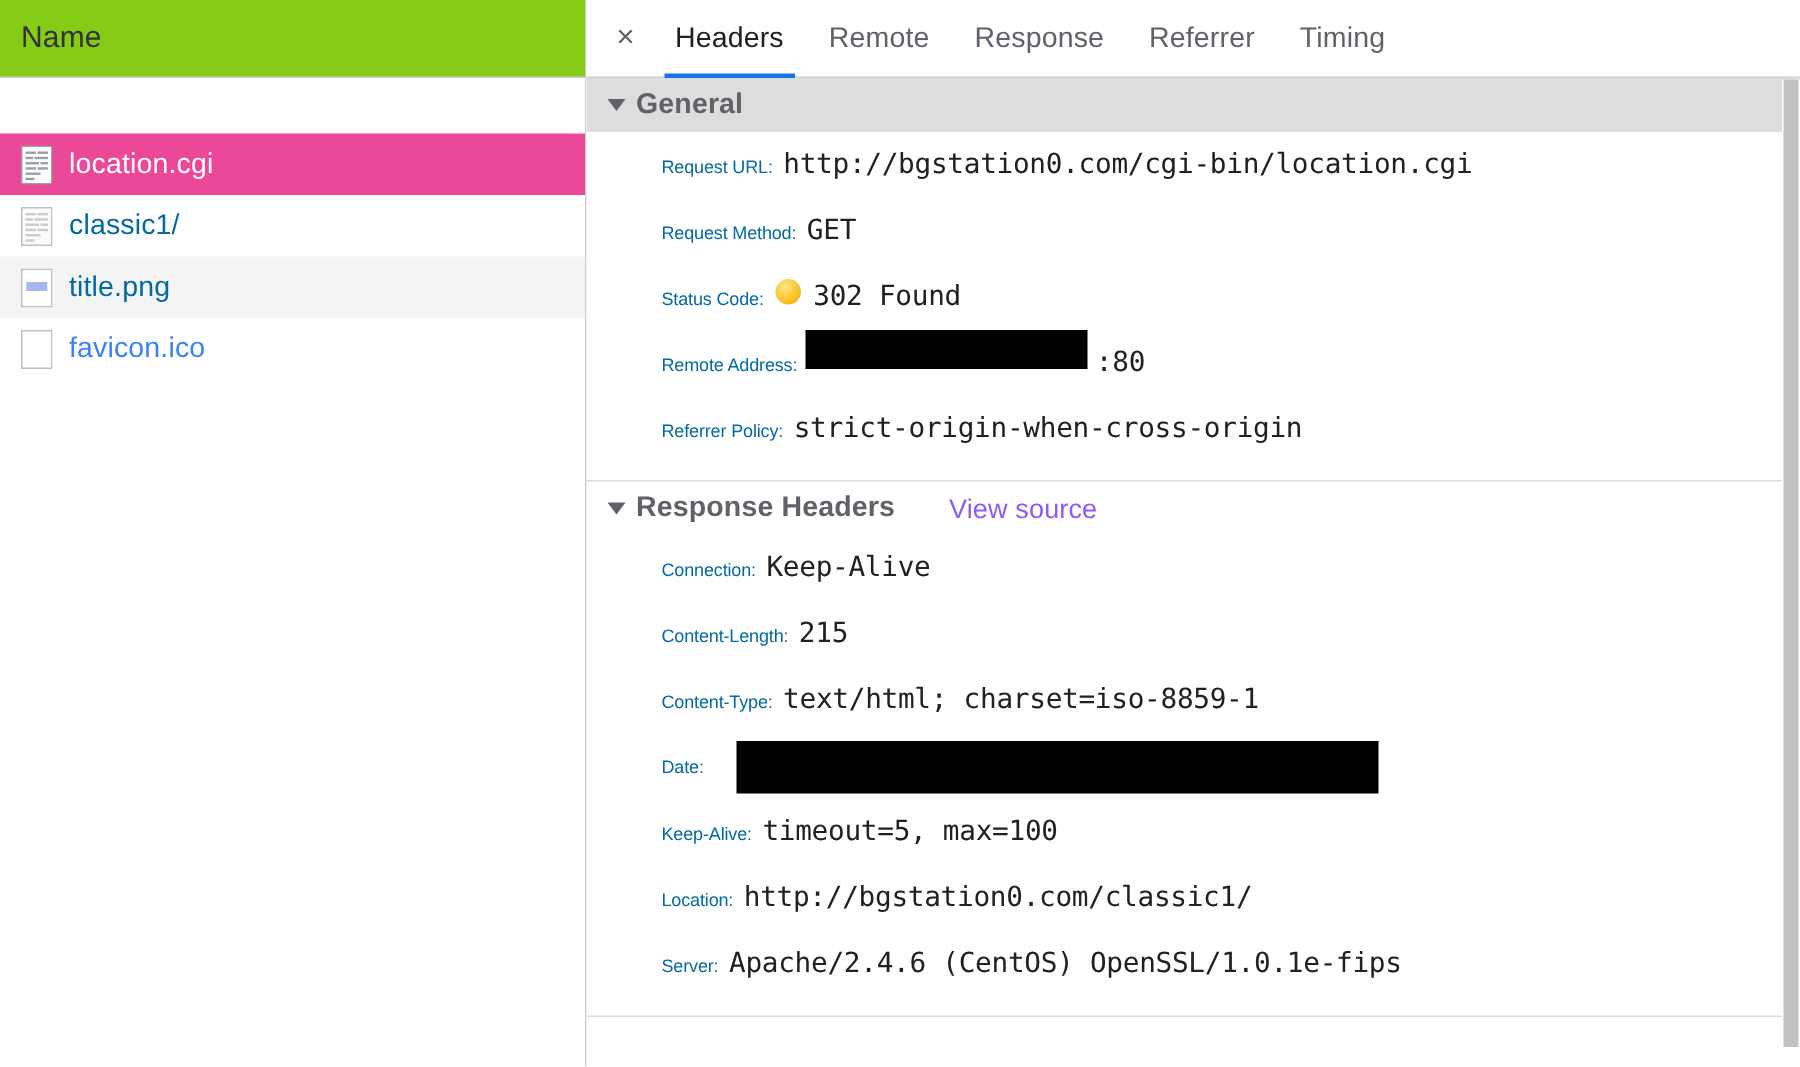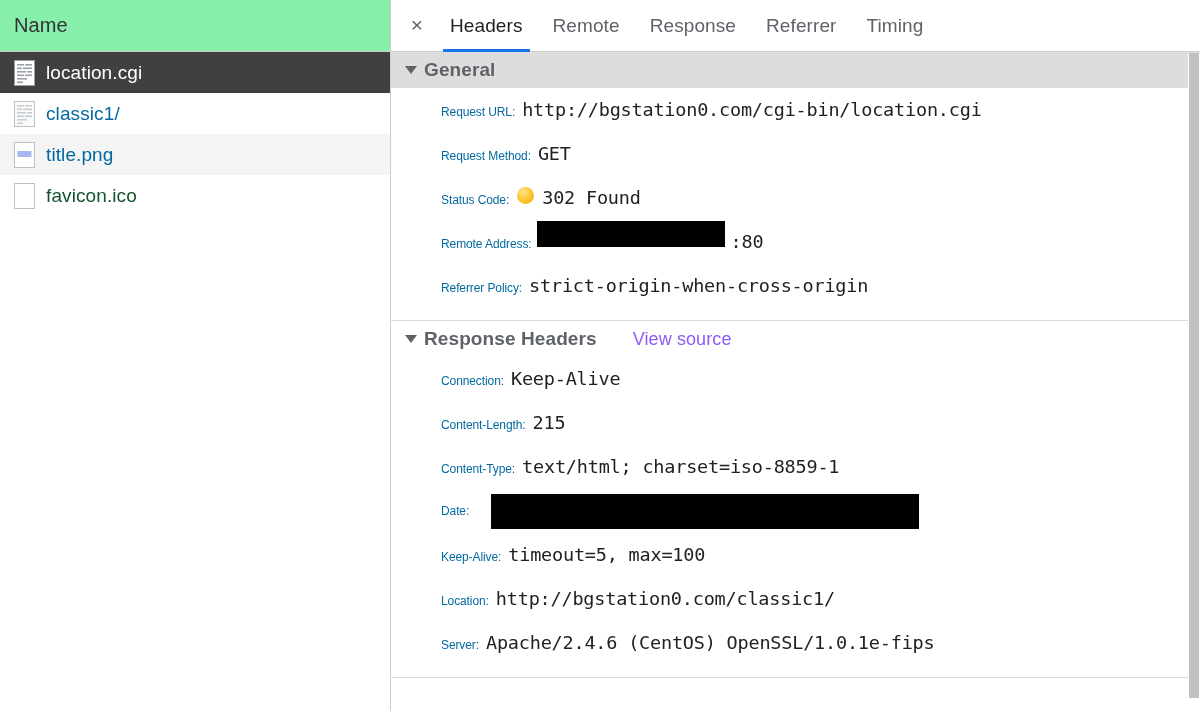--- a/index.html
+++ b/index.html
@@ -26,21 +26,21 @@
     height: 711px;
     background: #ffffff;
     border-right: 1px solid #cdcdcd;
     position: relative;
     flex: 0 0 391px;
     overflow: hidden;
   }
 
   .name-header {
     height: 52px;
-    background: #86efac;
+    background: #84cc16;
     border-bottom: 1px solid #cdcdcd;
     display: flex;
     align-items: center;
     padding-left: 14px;
   }
   .name-header-label {
     font-size: 20px;
     color: #333333;
     font-weight: 400;
     letter-spacing: 0.1px;
@@ -48,40 +48,40 @@
 
   .file-list { padding: 0; }
 
   .file-row {
     height: 41px;
     display: flex;
     align-items: center;
     padding-left: 14px;
     background: #ffffff;
   }
-  .file-row.selected { background: #404040; }
+  .file-row.selected { background: #ec4899; margin-top: 37px; }
   .file-row.striped  { background: #f4f4f4; }
 
   .file-icon {
     width: 21px;
     height: 26px;
     flex: 0 0 21px;
     margin-right: 11px;
     position: relative;
   }
 
   .file-label {
     font-size: 19px;
     color: #0369a1;
     font-weight: 400;
     letter-spacing: 0.1px;
     white-space: nowrap;
   }
   .file-row.selected .file-label { color: #ffffff; }
-  .file-label.error { color: #14532d; }
+  .file-label.error { color: #3b82f6; }
 
   
   .right-panel {
     flex: 1 1 auto;
     height: 711px;
     background: #ffffff;
     position: relative;
     overflow: hidden;
   }
 

